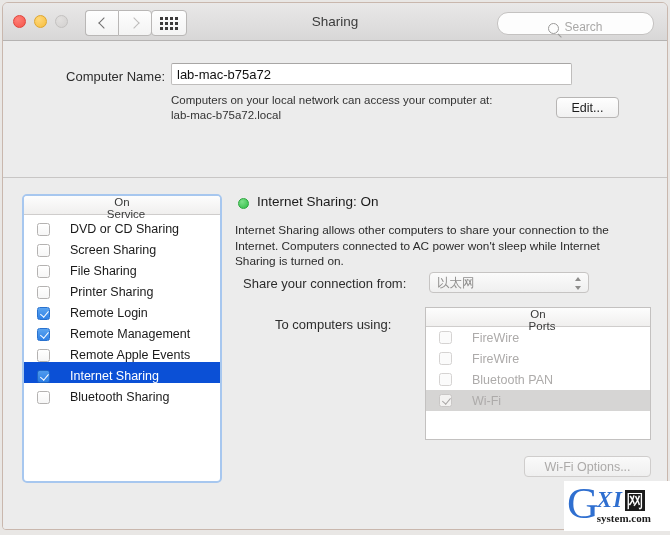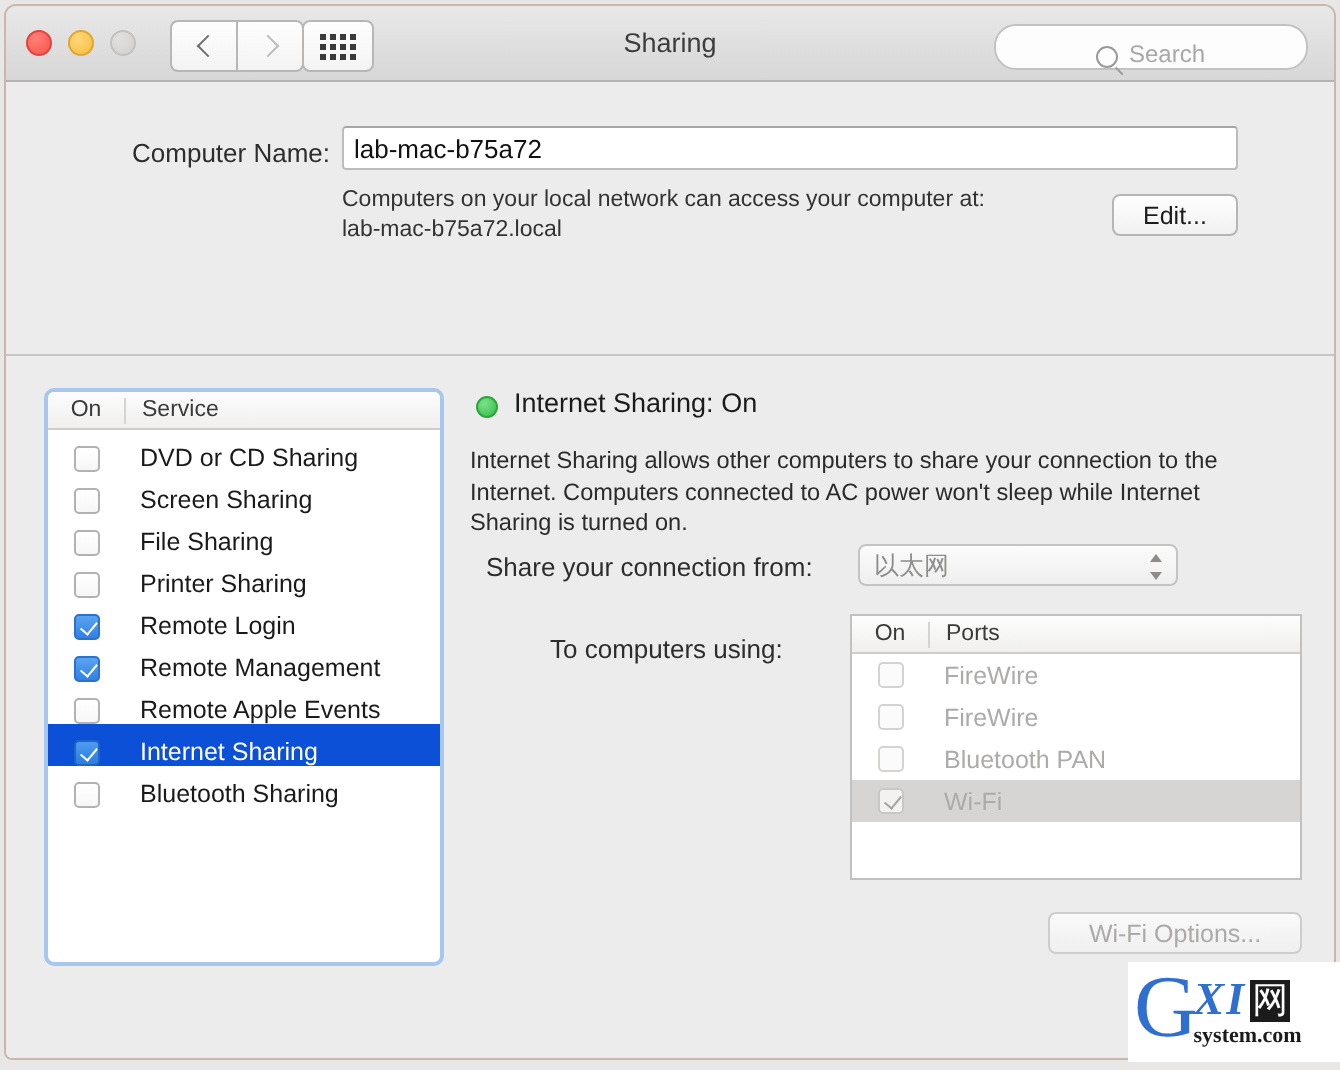--- a/index.html
+++ b/index.html
@@ -158,21 +158,21 @@
     position: absolute;
     left: 52px; top: 6px;
     width: 110px;
     text-align: right;
     font-size: 13px;
     color: #2d2d2d;
   }
   .cname-input {
     position: absolute;
     left: 168px; top: 0;
-    width: 448px; height: 22px;
+    width: 401px; height: 22px;
     background: #ffffff;
     border: 1px solid #bfbdbc;
     border-top-color: #a8a6a5;
     border-radius: 2px;
     box-sizing: border-box;
     font-family: "Liberation Sans", sans-serif;
     font-size: 13px;
     color: #111;
     padding: 0 5px;
     line-height: 20px;
@@ -217,20 +217,21 @@
     overflow: hidden;
   }
   .list-header {
     height: 18px;
     background: linear-gradient(to bottom, #fdfdfd, #f0efee);
     border-bottom: 1px solid #cfcdcc;
     display: flex;
     align-items: center;
     font-size: 11.5px;
     color: #3a3a3a;
+    flex-direction: column;
   }
   .list-header .h-on   { width: 38px; text-align: center; }
   .list-header .h-sep  { width: 1px; height: 13px; background: #d6d4d3; }
   .list-header .h-name { padding-left: 8px; }
 
   .srow {
     height: 21px;
     display: flex;
     align-items: flex-end;
     font-size: 12.5px;

